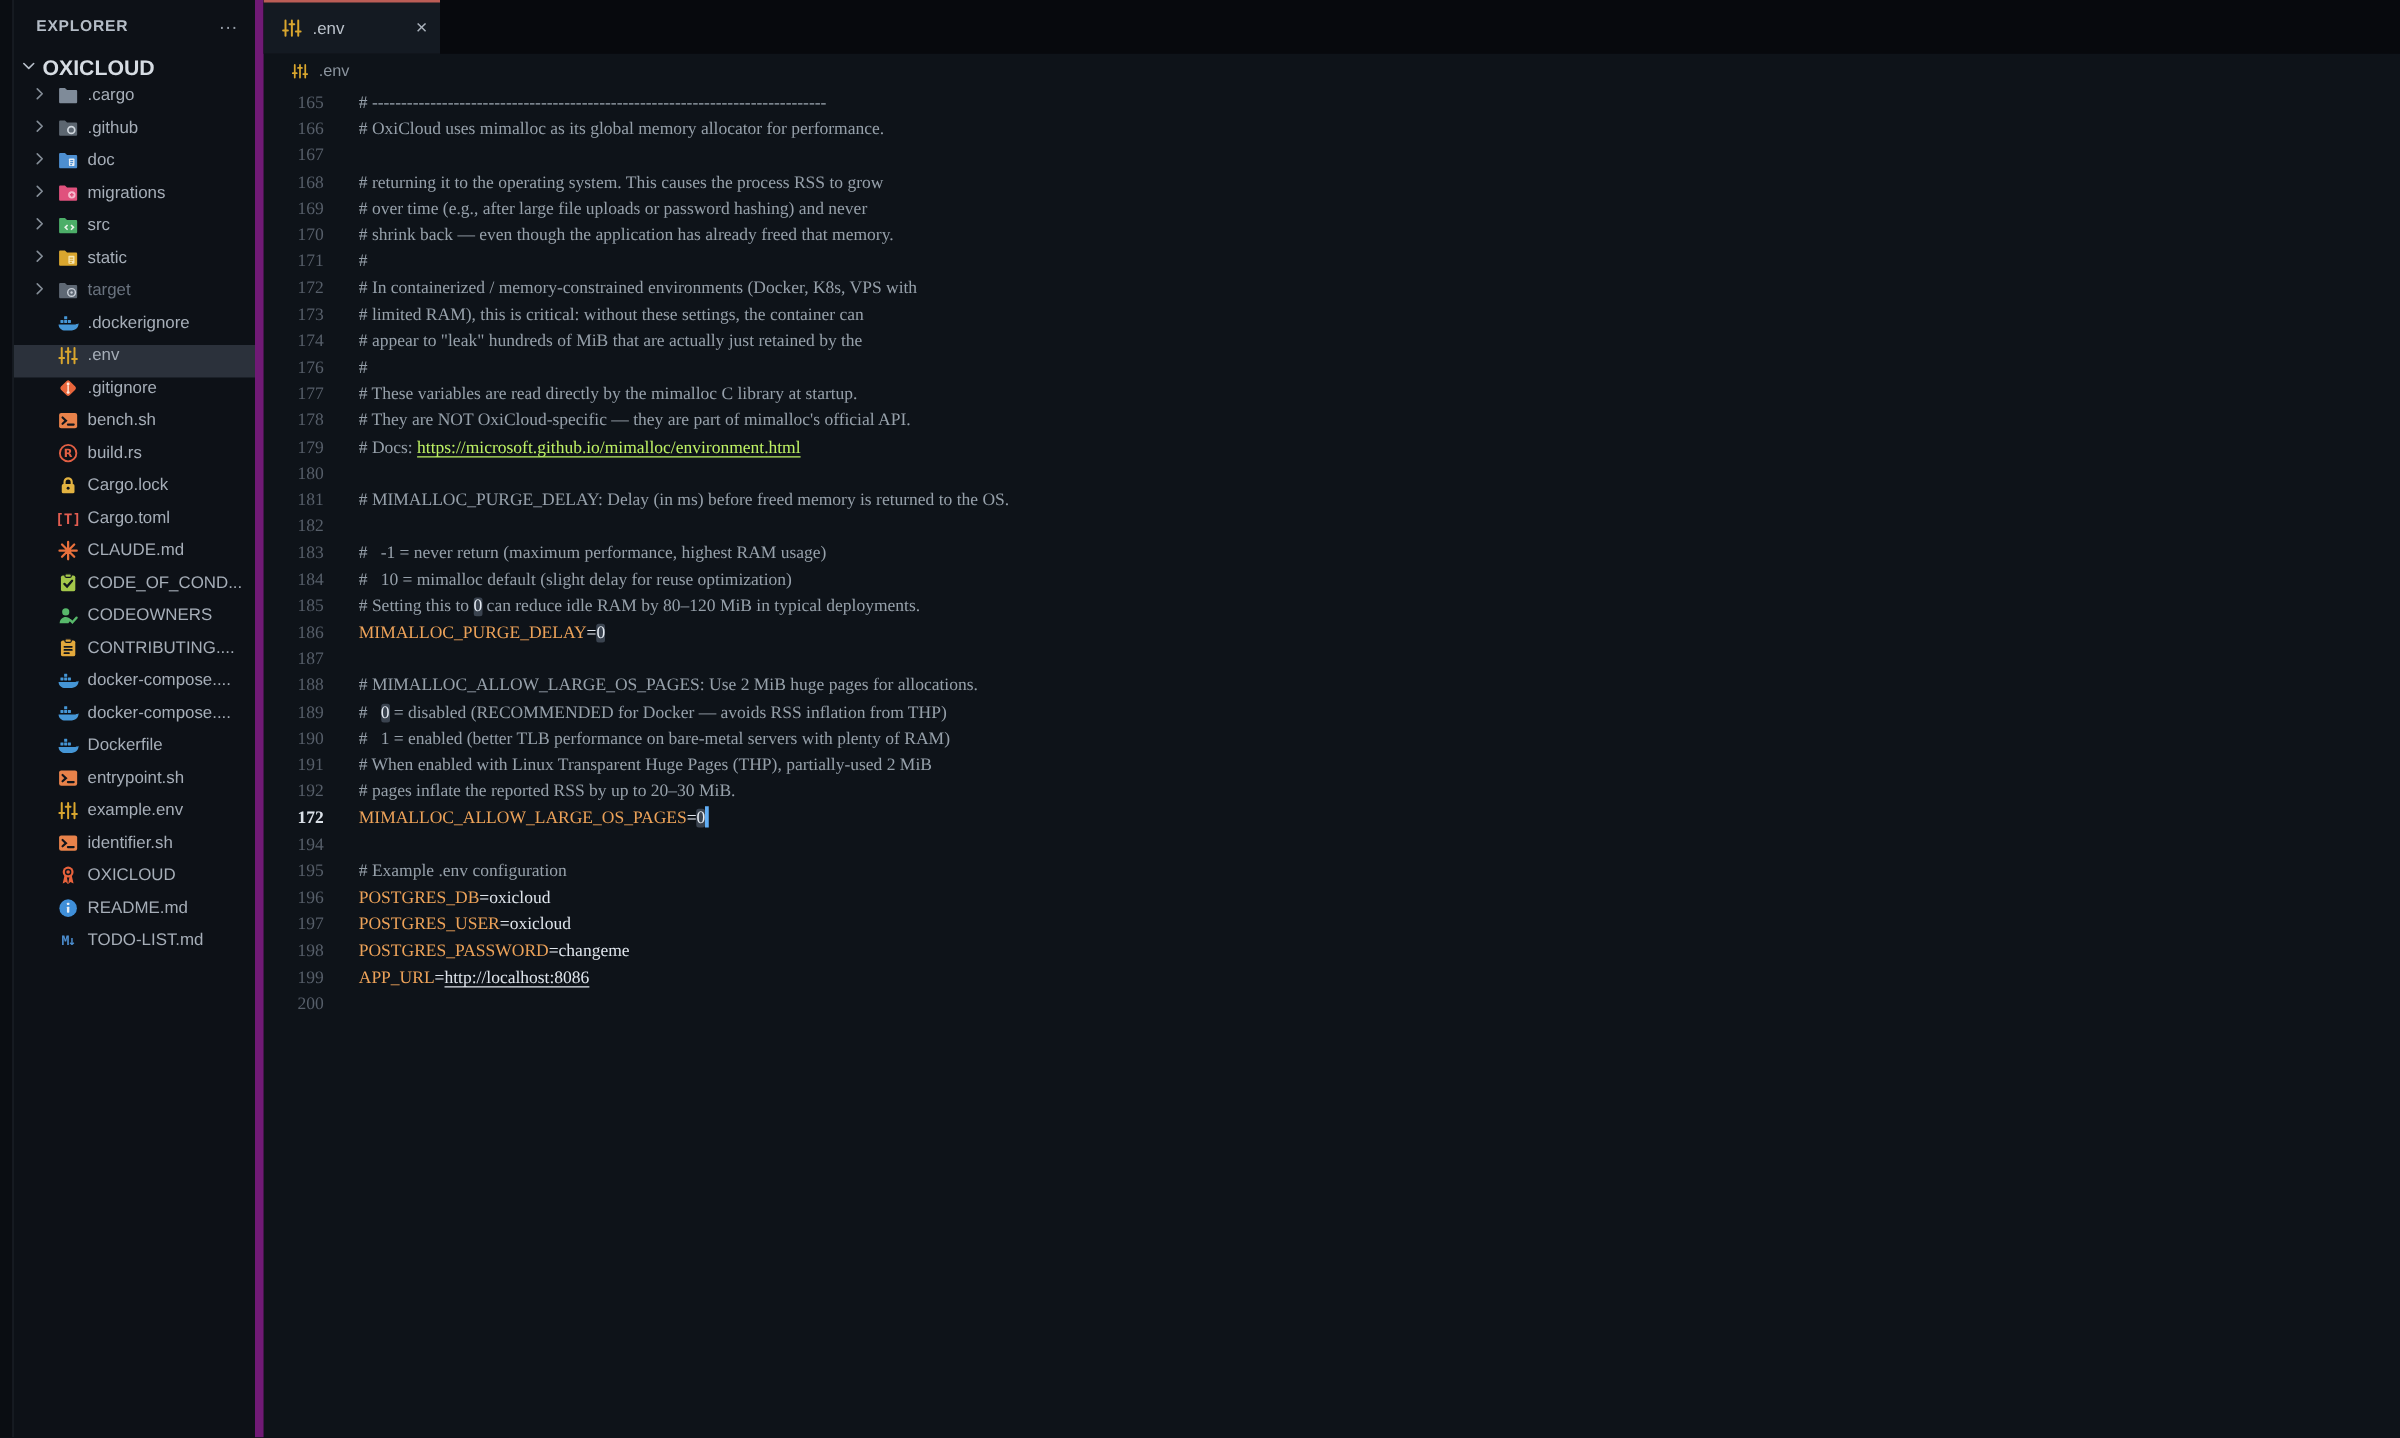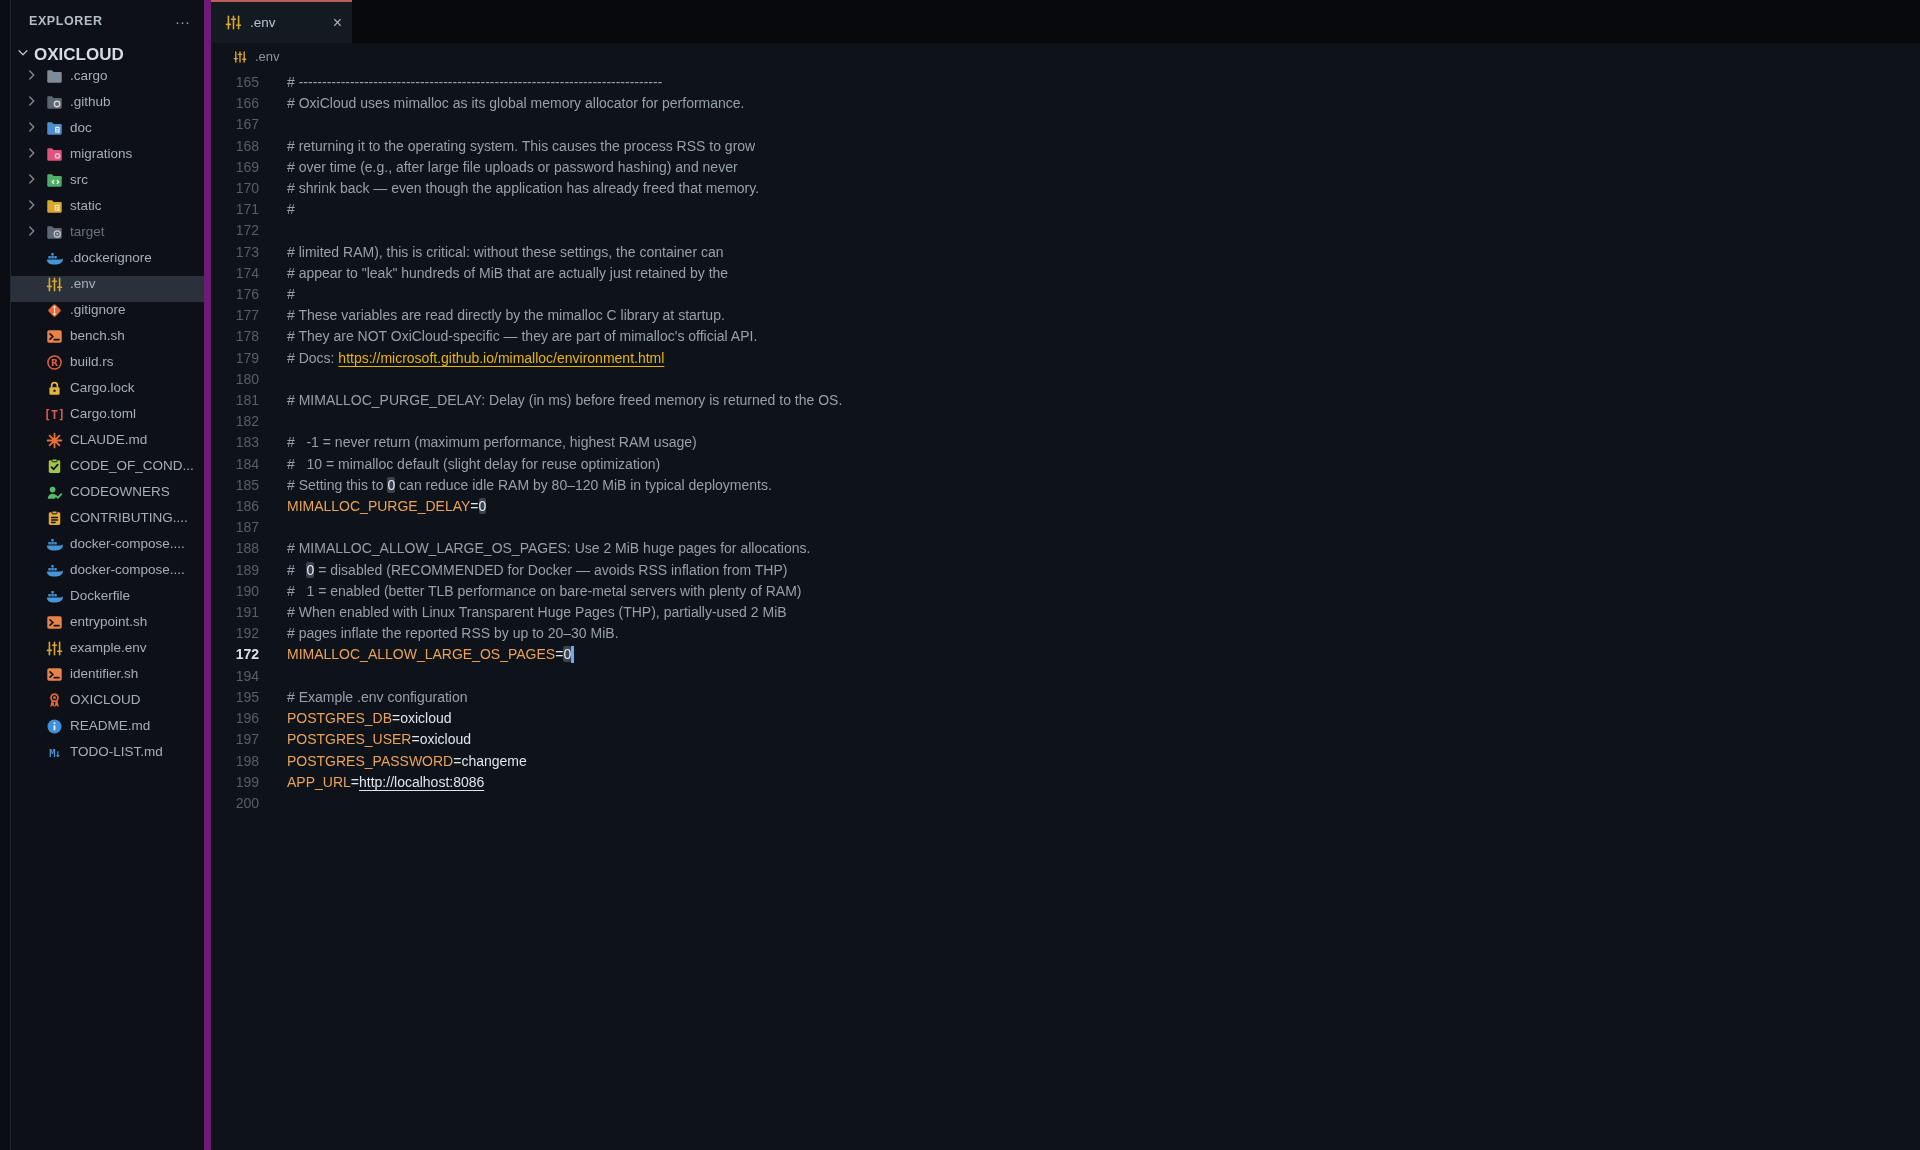--- a/index.html
+++ b/index.html
@@ -22,29 +22,29 @@
   .ticon.md{font-size:10.5px;letter-spacing:-1px;font-weight:700}
   
   .main{flex:1;display:flex;flex-direction:column;background:#0e1319;min-width:0}
   .tabbar{height:43px;background:#07090d;display:flex;flex:none}
   .tab{width:141px;box-sizing:border-box;background:#141a22;border-top:2px solid #bc5d56;display:flex;align-items:center;gap:8px;padding:0 10px 0 14px;cursor:pointer}
   .tab-label{color:#bcc3cc;font-size:13.5px}
   .tab-close{margin-left:auto;color:#aab2bc;font-size:16px;cursor:pointer}
   .breadcrumb{height:27px;display:flex;align-items:center;gap:8px;padding-left:22px;flex:none;cursor:pointer}
   .bc-label{color:#8b949e;font-size:13px}
   
-  .code{flex:1;font-family:Liberation Sans, sans-serif;font-size:14px;line-height:21.2px;padding-top:2px;overflow:hidden}
+  .code{flex:1;font-family:Liberation Serif, serif;font-size:14px;line-height:21.2px;padding-top:2px;overflow:hidden}
   .cl{display:flex;white-space:pre}
   .ln{width:48px;flex:none;text-align:right;color:#575f6a;user-select:none}
   .ln.active{color:#dbe1e8;font-weight:700}
   .ct{margin-left:28px}
   .sc{color:#96a0aa}
   .sk{color:#eca259}
   .sv{color:#dfe5ec}
-  .su{color:#eab308;text-decoration:underline;text-underline-offset:3px}
+  .su{color:#bef264;text-decoration:underline;text-underline-offset:3px}
   .sw{color:#dfe5ec;text-decoration:underline;text-underline-offset:3px}
   .sh{background:#3a434f;color:#e4eaf1;border-radius:2px}
   .cursor{display:inline-block;width:2.5px;height:17px;background:#61aef5;vertical-align:-4px}
 </style>
 </head>
 <body>
 
 <div class="app">
   <div class="left-strip"></div>
 
@@ -422,21 +422,21 @@
       <span class="bc-label">.env</span>
     </div>
     <div class="code" id="code">
         <div class="cl"><span class="ln">165</span><span class="ct"><span class="sc"># ------------------------------------------------------------------------------</span></span></div>
         <div class="cl"><span class="ln">166</span><span class="ct"><span class="sc"># OxiCloud uses mimalloc as its global memory allocator for performance.</span></span></div>
         <div class="cl"><span class="ln">167</span></div>
         <div class="cl"><span class="ln">168</span><span class="ct"><span class="sc"># returning it to the operating system. This causes the process RSS to grow</span></span></div>
         <div class="cl"><span class="ln">169</span><span class="ct"><span class="sc"># over time (e.g., after large file uploads or password hashing) and never</span></span></div>
         <div class="cl"><span class="ln">170</span><span class="ct"><span class="sc"># shrink back — even though the application has already freed that memory.</span></span></div>
         <div class="cl"><span class="ln">171</span><span class="ct"><span class="sc">#</span></span></div>
-        <div class="cl"><span class="ln">172</span></div>
+        <div class="cl"><span class="ln">172</span><span class="ct"><span class="sc"># In containerized / memory-constrained environments (Docker, K8s, VPS with</span></span></div>
         <div class="cl"><span class="ln">173</span><span class="ct"><span class="sc"># limited RAM), this is critical: without these settings, the container can</span></span></div>
         <div class="cl"><span class="ln">174</span><span class="ct"><span class="sc"># appear to "leak" hundreds of MiB that are actually just retained by the</span></span></div>
         <div class="cl"><span class="ln">176</span><span class="ct"><span class="sc">#</span></span></div>
         <div class="cl"><span class="ln">177</span><span class="ct"><span class="sc"># These variables are read directly by the mimalloc C library at startup.</span></span></div>
         <div class="cl"><span class="ln">178</span><span class="ct"><span class="sc"># They are NOT OxiCloud-specific — they are part of mimalloc's official API.</span></span></div>
         <div class="cl"><span class="ln">179</span><span class="ct"><span class="sc"># Docs: </span><span class="su">https://microsoft.github.io/mimalloc/environment.html</span></span></div>
         <div class="cl"><span class="ln">180</span><span class="ct"></span></div>
         <div class="cl"><span class="ln">181</span><span class="ct"><span class="sc"># MIMALLOC_PURGE_DELAY: Delay (in ms) before freed memory is returned to the OS.</span></span></div>
         <div class="cl"><span class="ln">182</span></div>
         <div class="cl"><span class="ln">183</span><span class="ct"><span class="sc">#   -1 = never return (maximum performance, highest RAM usage)</span></span></div>

